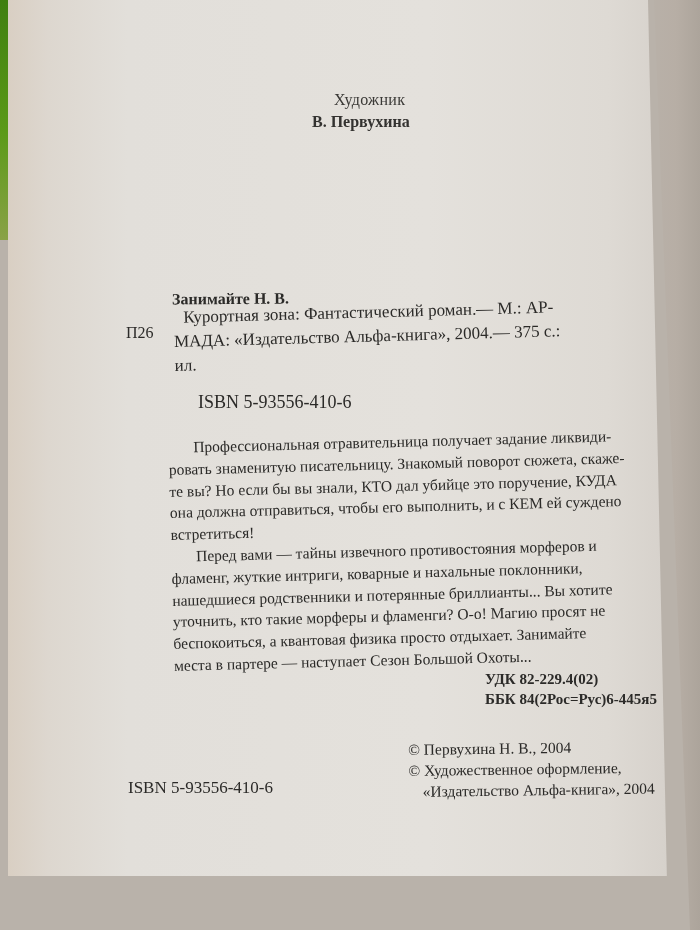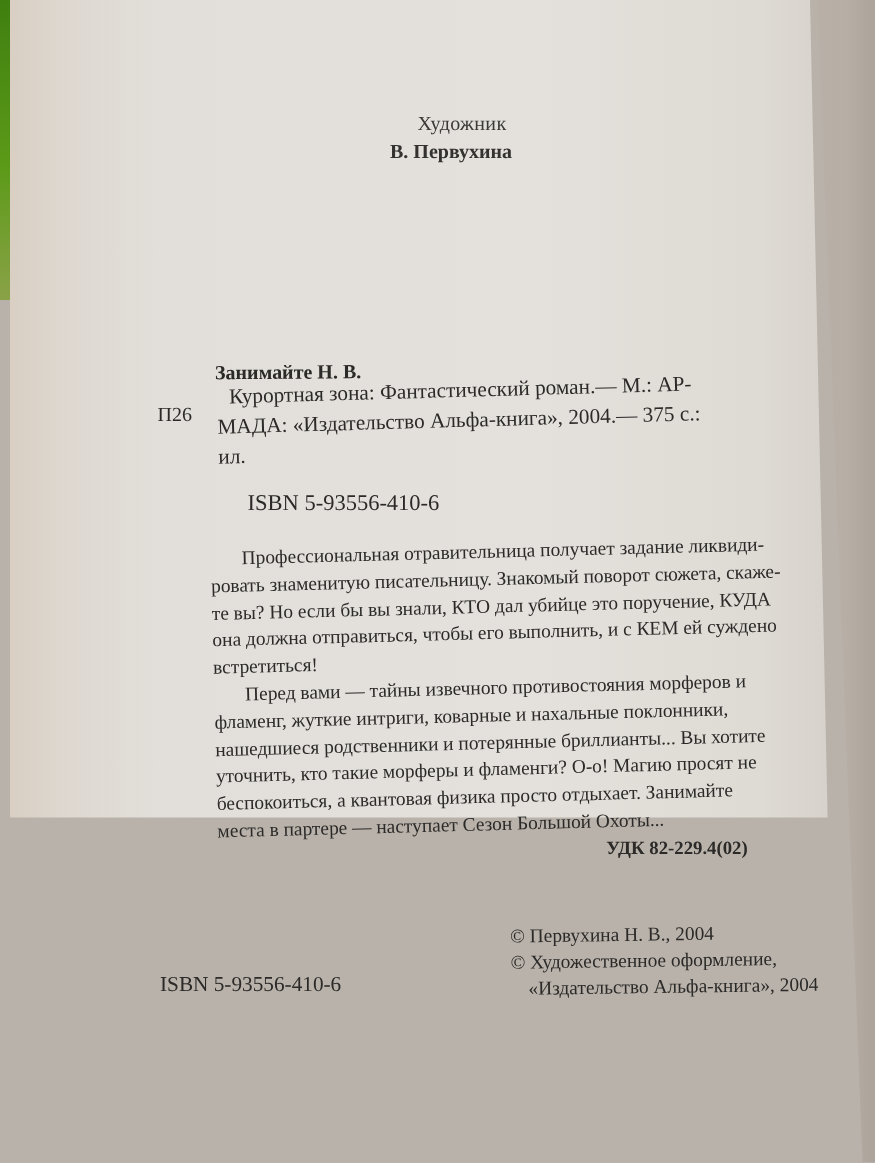--- a/index.html
+++ b/index.html
@@ -20,21 +20,21 @@
       top: 0;
       width: 14px;
       height: 240px;
       background: linear-gradient(180deg, #3f7f10 0%, #5b9a18 55%, #8aa247 100%);
     }
     .page {
       position: absolute;
       left: 8px;
       top: 0;
       width: 660px;
-      height: 654px;
+      height: 876px;
       background: linear-gradient(90deg, #d9cfc3 0px, #ddd7cf 40px, #e2dfda 120px, #e4e1dc 420px, #dedad4 600px, #d6d1cb 660px);
       clip-path: polygon(0 0, 640px 0, 660px 930px, 0 930px);
     }
     .page-shadow {
       position: absolute;
       right: 0;
       top: 0;
       width: 60px;
       height: 930px;
       background: linear-gradient(90deg, rgba(180,172,163,0) 0%, #b7aea5 60%, #aca49b 100%);
@@ -152,20 +152,21 @@
     <span class="line indent">Перед вами — тайны извечного противостояния морферов и</span>
     <span class="line">фламенг, жуткие интриги, коварные и нахальные поклонники,</span>
     <span class="line">нашедшиеся родственники и потерянные бриллианты... Вы хотите</span>
     <span class="line">уточнить, кто такие морферы и фламенги? О-о! Магию просят не</span>
     <span class="line">беспокоиться, а квантовая физика просто отдыхает. Занимайте</span>
     <span class="line">места в партере — наступает Сезон Большой Охоты...</span>
   </div>
 
   <div class="ink classification">
     <span class="line">УДК 82-229.4(02)</span>
+    <span class="line">ББК 84(2Рос=Рус)6-445я5</span>
   </div>
 
   <div class="ink copyright">
     <span class="line">© Первухина Н. В., 2004</span>
     <span class="line">© Художественное оформление,</span>
     <span class="line cont">«Издательство Альфа-книга», 2004</span>
   </div>
 
   <div class="ink isbn-bottom">ISBN 5-93556-410-6</div>
 </div>

